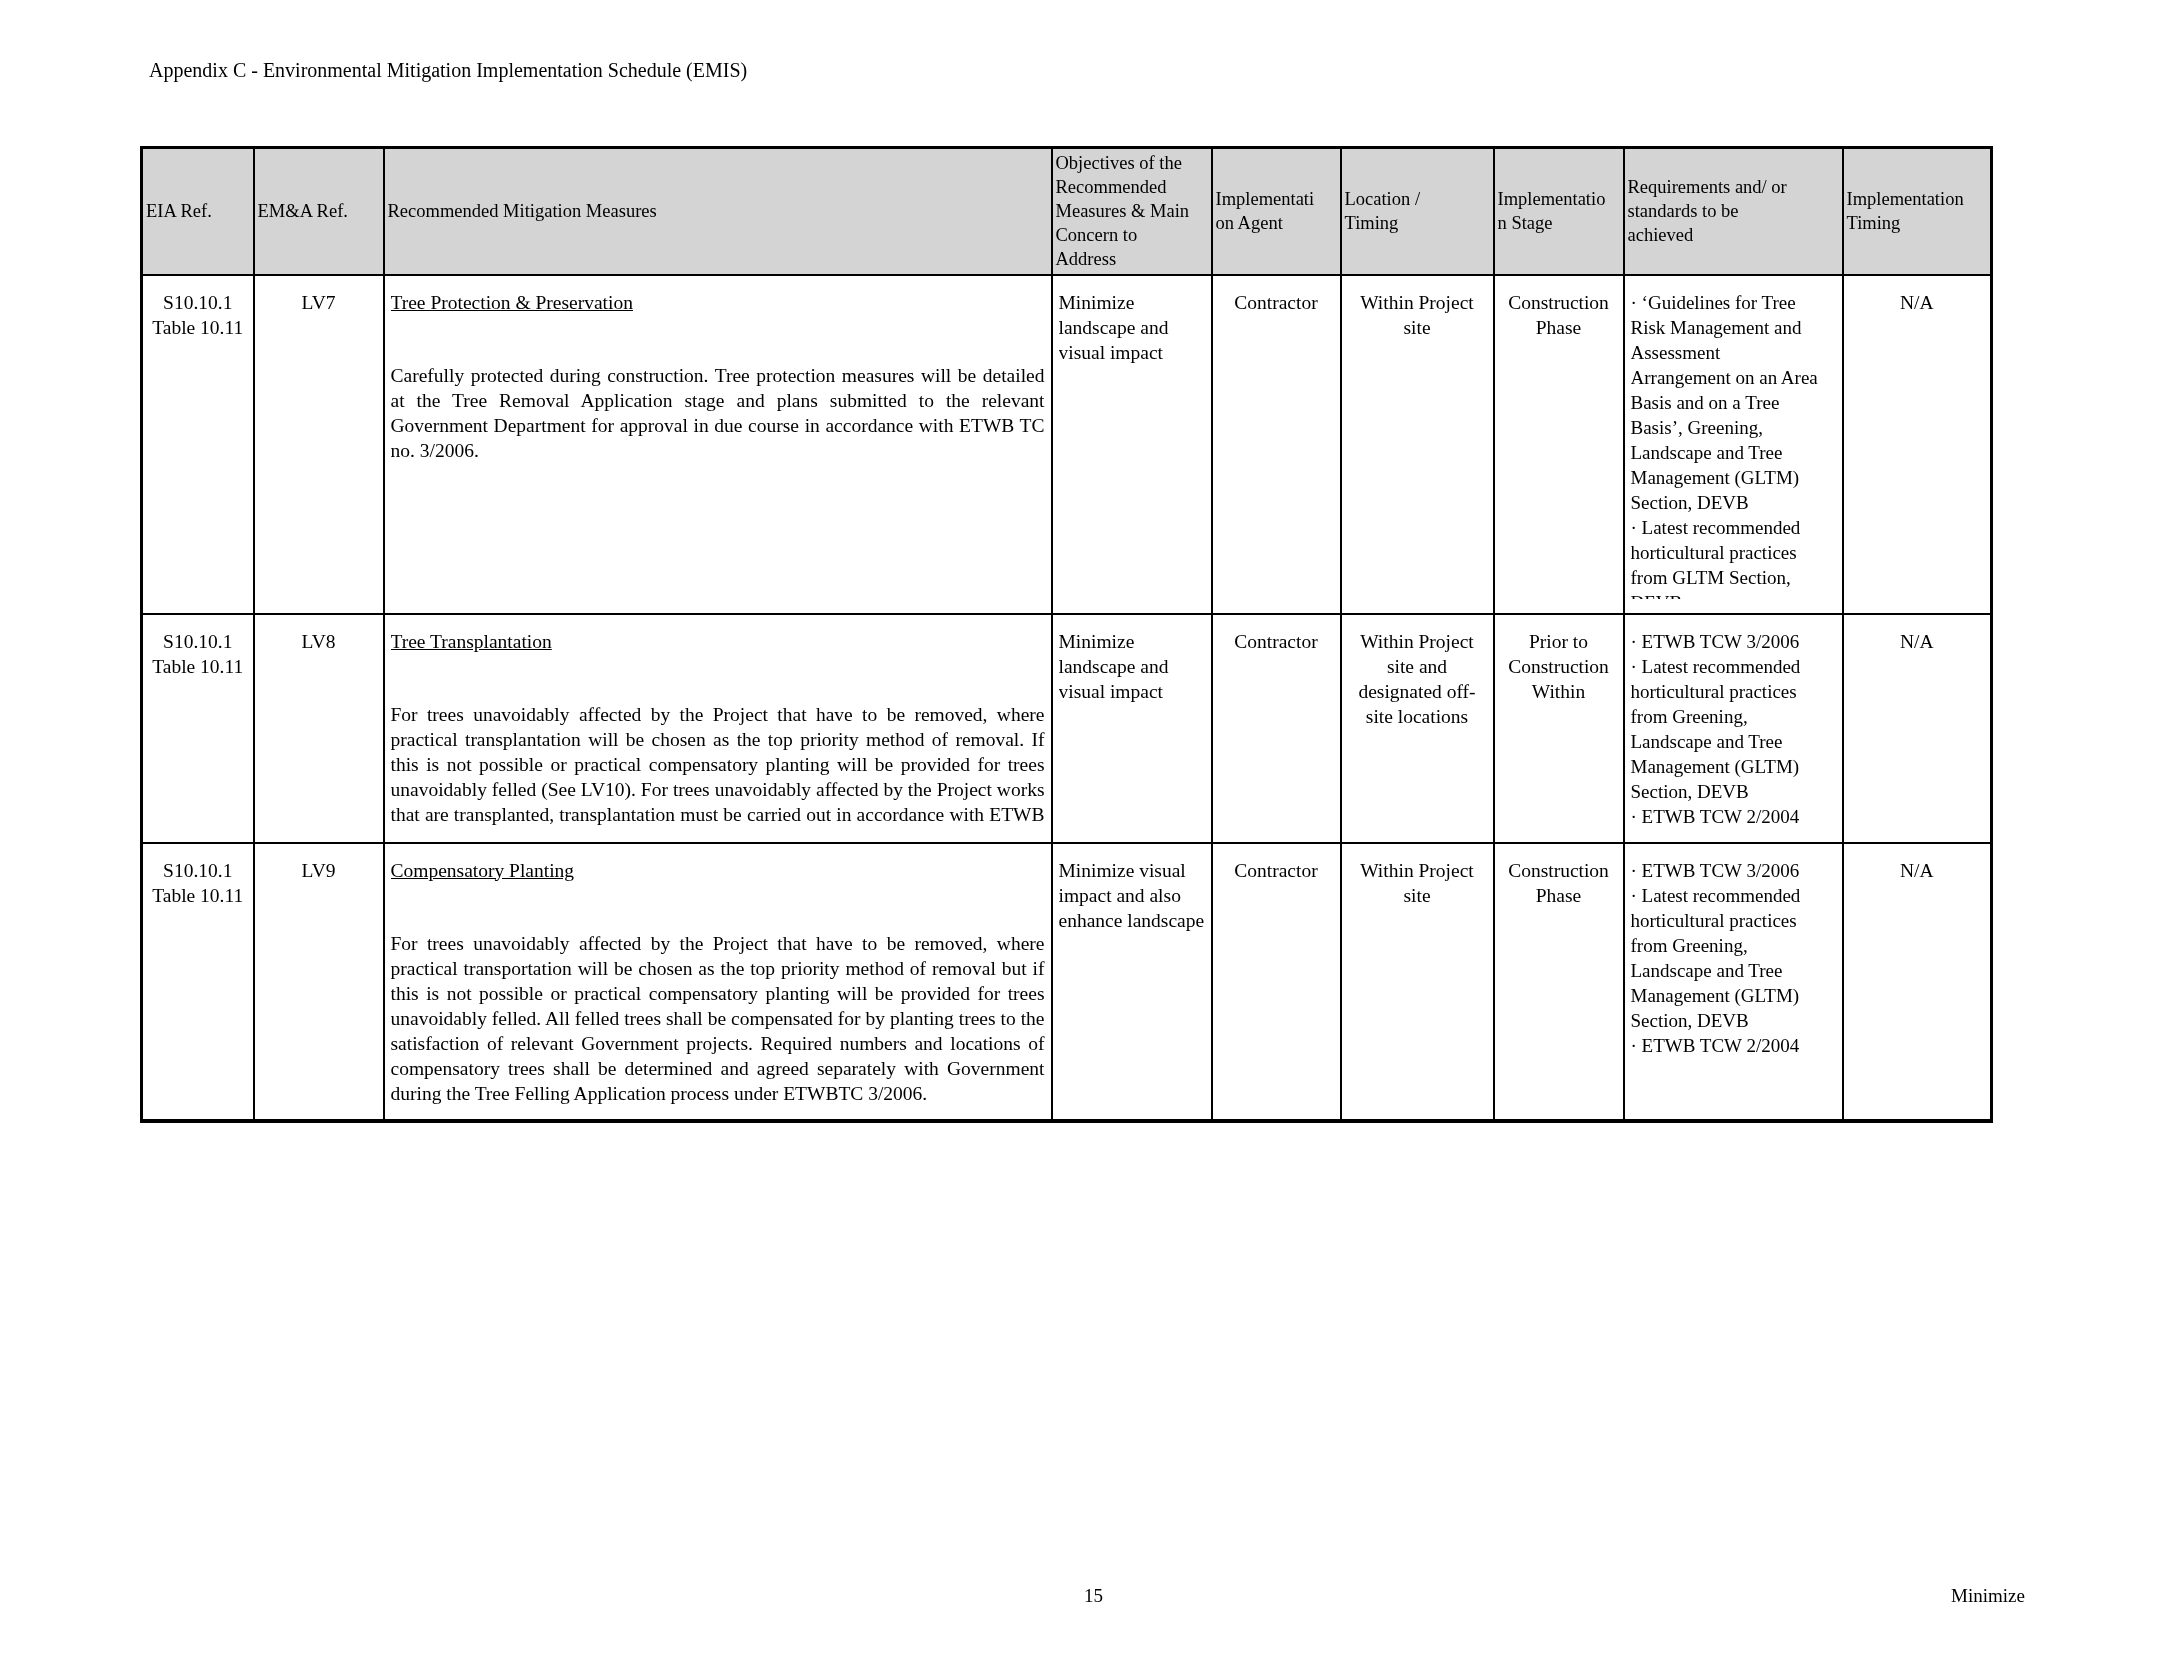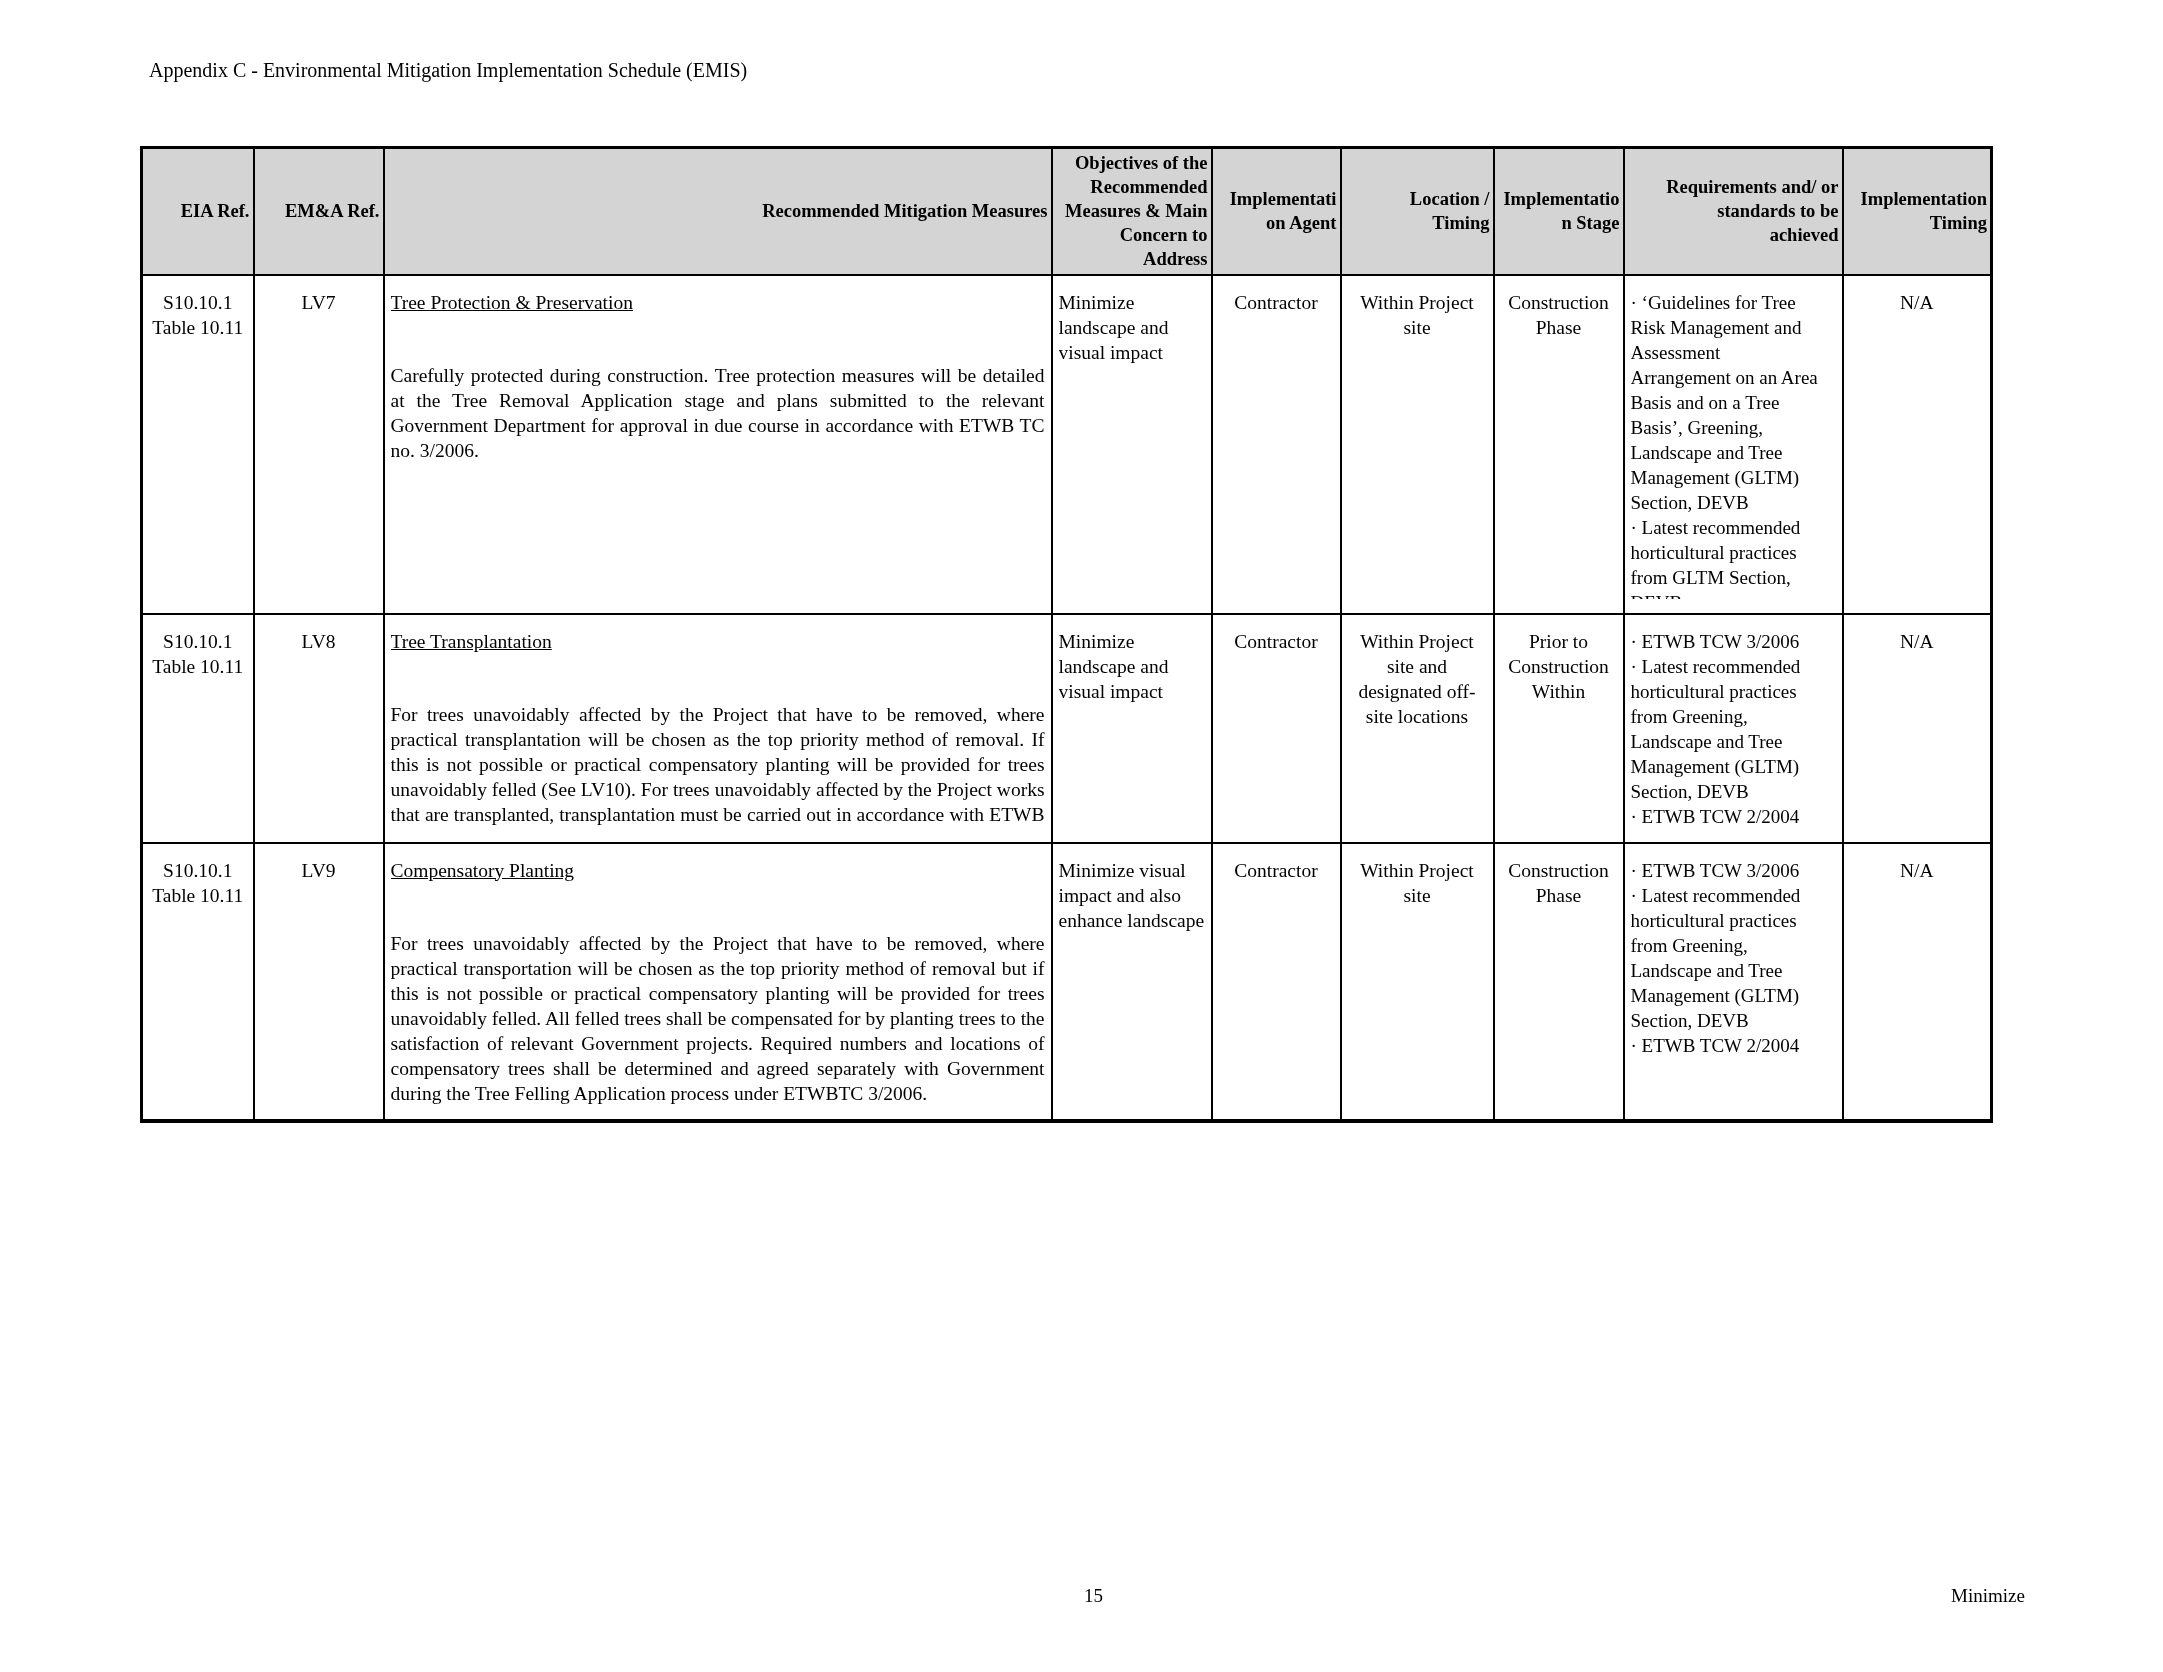--- a/index.html
+++ b/index.html
@@ -19,24 +19,24 @@
     position: absolute; left: 140px; top: 146px;
     width: 1850px;
     border-collapse: collapse;
     table-layout: fixed;
     border: 3px solid #000;
     border-bottom-width: 4px;
   }
   th, td { border: 2px solid #000; }
   th {
     background: #d4d4d4;
-    font-weight: bold;
+    font-weight: normal;
     font-size: 18.5px;
     line-height: 24px;
-    text-align: right;
+    text-align: left;
     vertical-align: middle;
     white-space: pre-line;
     padding: 2px 3px;
     height: 127px;
   }
   td {
     vertical-align: top;
     font-size: 19.5px;
     line-height: 25px;
     padding: 14px 6px;

